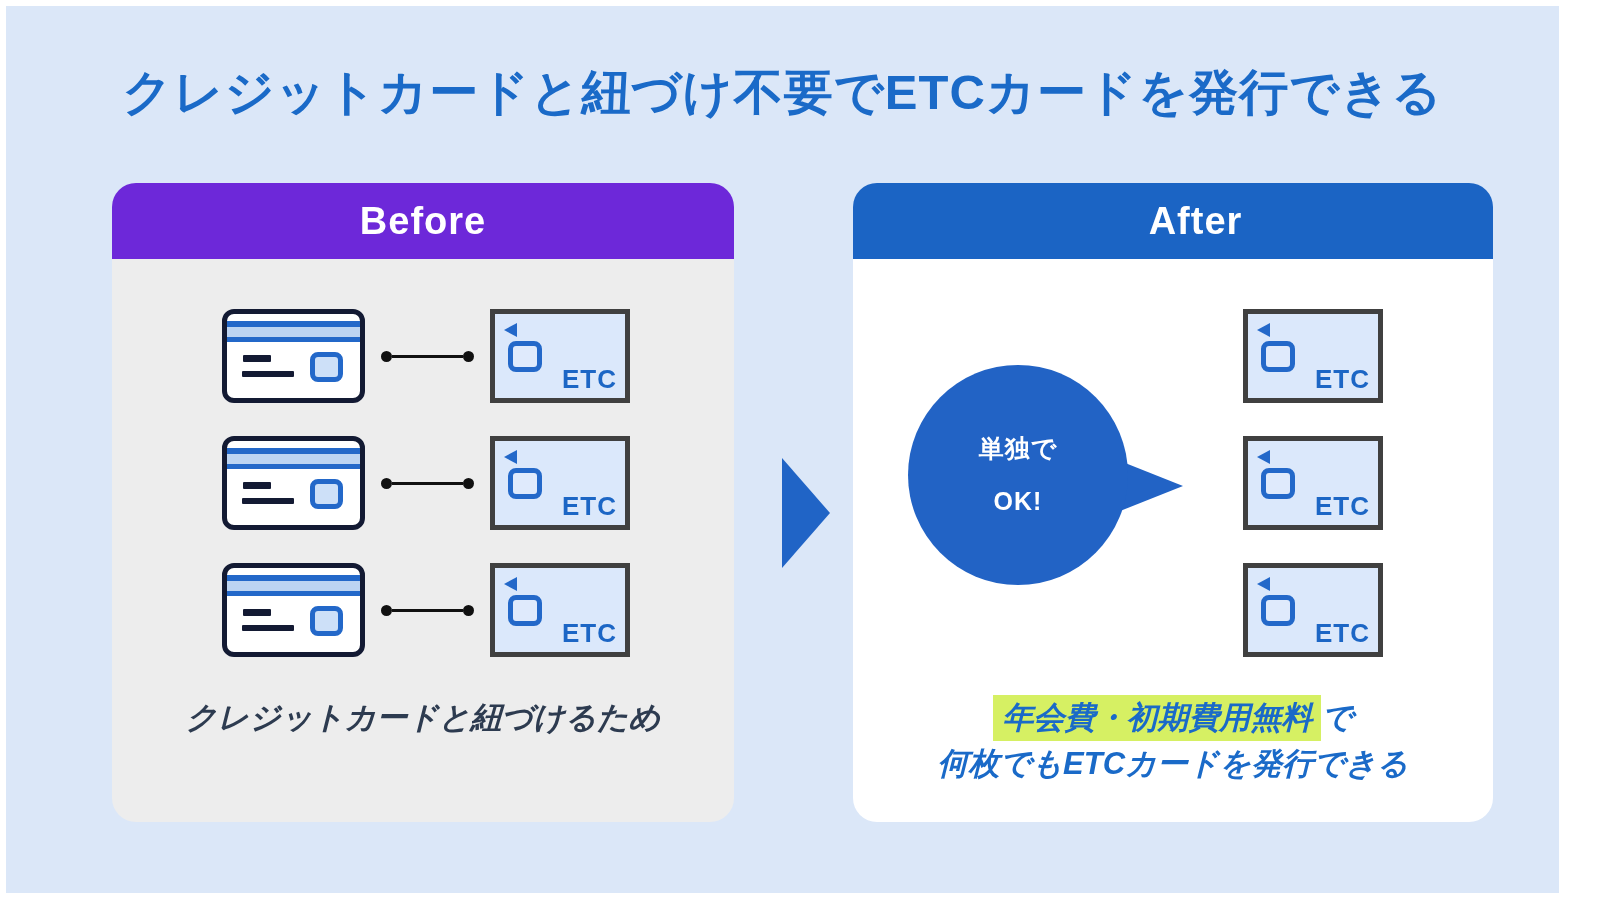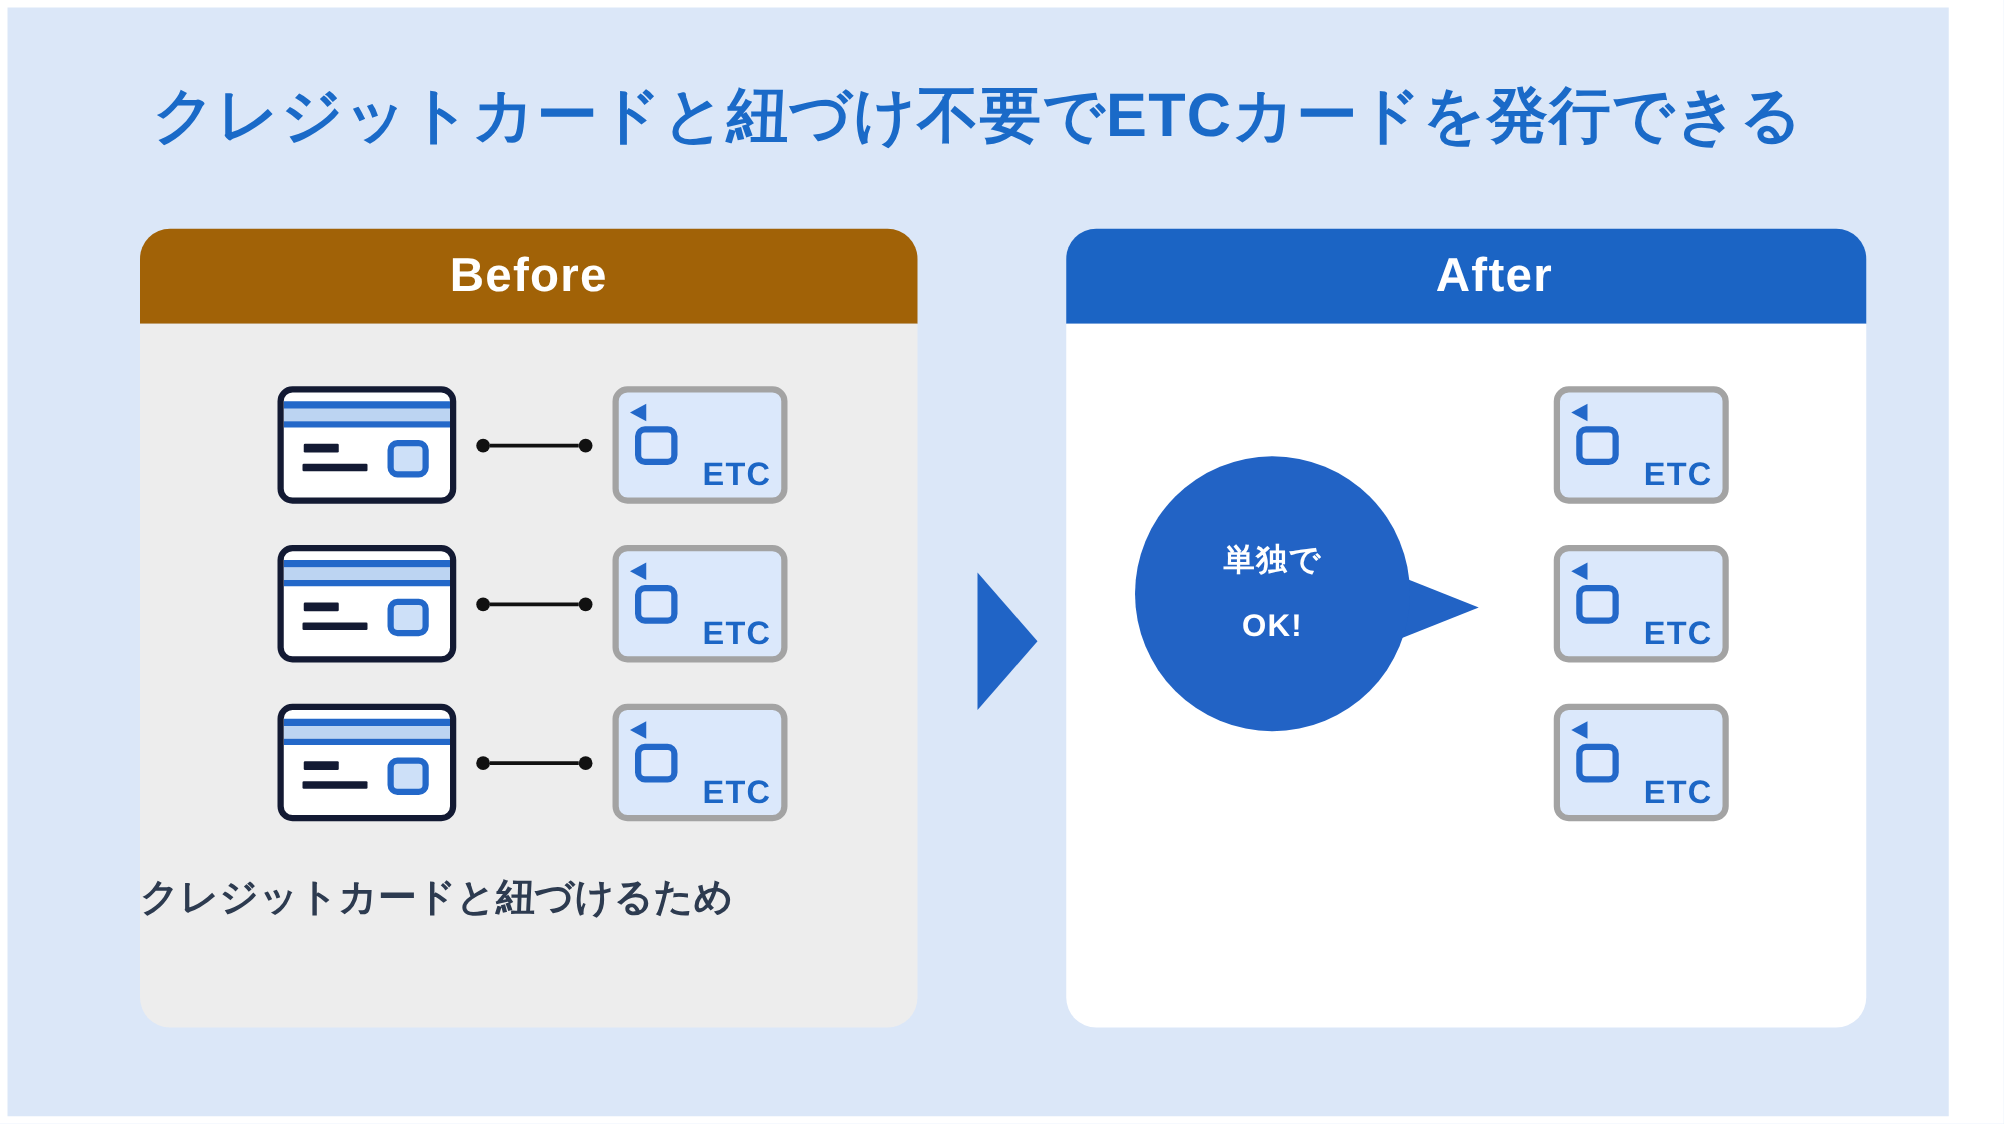--- a/index.html
+++ b/index.html
@@ -20,21 +20,21 @@
   }
   
   .panel{position:absolute;top:177px;height:639px;}
   .panel.before{left:106px;width:622px;}
   .panel.after{left:847px;width:640px;}
   .panel-header{
     height:76px;border-radius:24px 24px 0 0;
     display:flex;align-items:center;justify-content:center;
     color:#ffffff;font-size:38px;font-weight:bold;letter-spacing:1px;
   }
-  .before .panel-header{background:#a16207;}
+  .before .panel-header{background:#6d28d9;}
   .after  .panel-header{background:#1b64c4;padding-left:45px;}
   .panel-body{position:relative;height:563px;border-radius:0 0 24px 24px;}
   .before .panel-body{background:#ededed;}
   .after  .panel-body{background:#ffffff;}
 
   
   .rows{position:absolute;left:0;top:50px;width:100%;
         display:flex;flex-direction:column;gap:33px;}
   .row{display:flex;align-items:center;margin-left:110px;height:94px;}
 
@@ -56,40 +56,40 @@
   }
 
   
   .connector{width:125px;display:flex;align-items:center;box-sizing:border-box;padding:0 16px;}
   .connector .dot{width:11px;height:11px;border-radius:50%;background:#111111;flex:0 0 auto;}
   .connector .line{flex:1;height:3px;background:#111111;}
 
   
   .etc-card{
     position:relative;width:140px;height:94px;box-sizing:border-box;
-    background:#dbe8fb;border:5px solid #a3a3a3;border-radius:12px;
+    background:#dbe8fb;border:5px solid #404040;border-radius:0;
   }
   .etc-tri{
     position:absolute;left:9px;top:9px;width:0;height:0;
     border-right:13px solid #2368c9;
     border-top:7px solid transparent;border-bottom:7px solid transparent;
   }
   .etc-chip{
     position:absolute;left:13px;top:27px;width:34px;height:31px;box-sizing:border-box;
     background:#dfeafc;border:5px solid #2368c9;border-radius:8px;
   }
   .etc-label{
     position:absolute;right:8px;bottom:3px;
     font-size:26px;font-weight:bold;color:#1c66c5;letter-spacing:1px;
   }
 
   
   .caption{
     position:absolute;left:0;top:436px;width:100%;margin:0;
-    text-align:left;font-size:31px;font-weight:bold;line-height:46px;
+    text-align:center;font-size:31px;font-weight:bold;line-height:46px;font-style:italic;
   }
   .caption.before-caption{color:#2d3b50;}
   .caption.after-caption{color:#1a6ac8;}
   .hl{background:#d6f063;padding:5px 9px 6px;}
 
   
   .bubble{
     position:absolute;left:55px;top:106px;width:220px;height:220px;z-index:2;
     background:#2263c5;border-radius:50%;
     display:flex;flex-direction:column;align-items:center;justify-content:center;
@@ -228,16 +228,20 @@
           <span class="etc-chip"></span>
           <span class="etc-label">ETC</span>
         </div>
         <div class="etc-card">
           <span class="etc-tri"></span>
           <span class="etc-chip"></span>
           <span class="etc-label">ETC</span>
         </div>
       </div>
 
+      <p class="caption after-caption">
+        <span class="hl">年会費・初期費用無料</span><span>で</span><br>
+        <span>何枚でもETCカードを発行できる</span>
+      </p>
     </div>
   </section>
 
 </div>
 
 </body></html>

